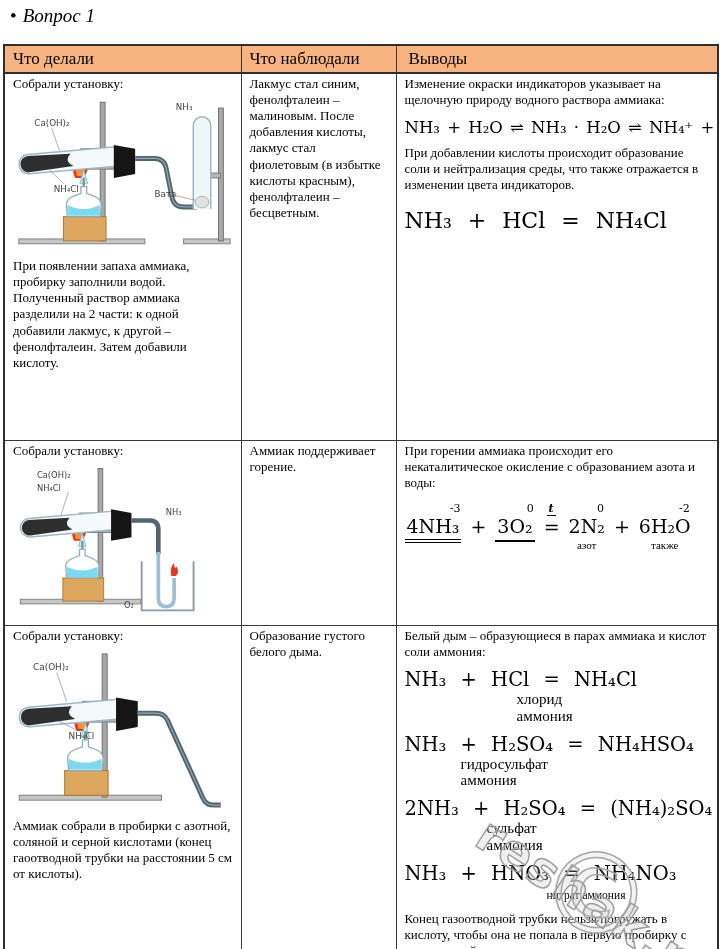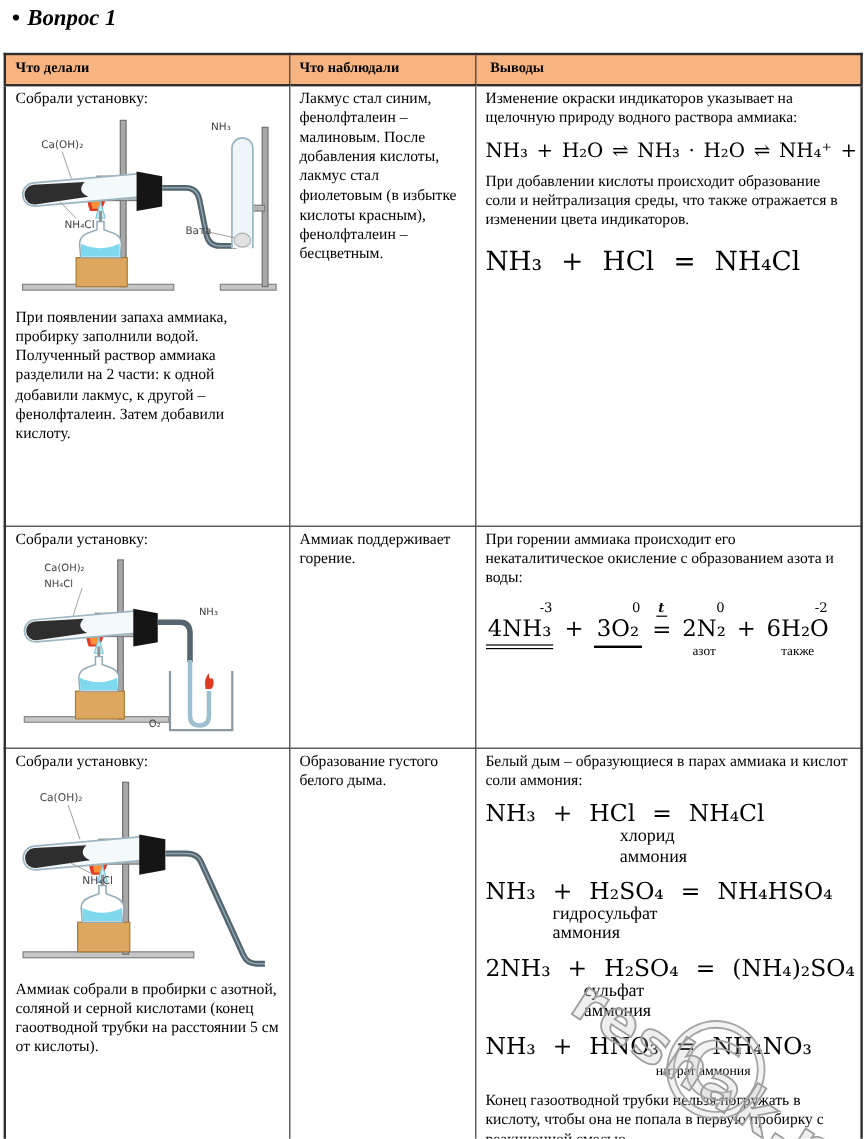--- a/index.html
+++ b/index.html
@@ -3,35 +3,35 @@
 <meta charset="utf-8">
 <style>
   html,body{margin:0;padding:0;}
   body{
     width:720px;height:949px;position:relative;overflow:hidden;
     background:#ffffff;color:#000;
     font-family:"Liberation Serif", serif;
   }
   .page-title{
     position:absolute;top:5px;left:10px;
-    font-size:19px;font-weight:bold;font-style:italic;
+    font-size:19px;font-weight:normal;font-style:italic;
   }
   .page-title .bullet{font-style:normal;margin-right:6px;}
   table.exp{
     position:absolute;top:44px;left:3px;width:714px;
     border-collapse:collapse;table-layout:fixed;
   }
   th,td{
     border:1.5px solid #3a3a3a;vertical-align:top;
     padding:2px 8px 4px 8px;
   }
   table.exp{border:2px solid #2e2e2e;}
   thead th{
-    background:#F7B480;font-weight:bold;text-align:left;
-    font-size:12px;padding:3px 8px;height:18px;
+    background:#F7B480;font-weight:normal;text-align:left;
+    font-size:17px;padding:3px 8px;height:18px;
     border-bottom:2px solid #2e2e2e;
   }
   .txt{font-size:13px;line-height:1.24;}
   .diagram{display:block;margin:4px 0 6px 0;}
   svg text{font-family:"DejaVu Sans", sans-serif;font-size:9px;fill:#444;}
   
   .eq{font-family:"DejaVu Serif", serif;white-space:nowrap;}
   .eq-mid{font-size:16.5px;margin:10px 0 8px 0;word-spacing:2px;}
   .eq-big{font-size:22px;margin-top:14px;word-spacing:9px;}
   .comb{display:flex;align-items:flex-start;gap:9px;margin-top:12px;

